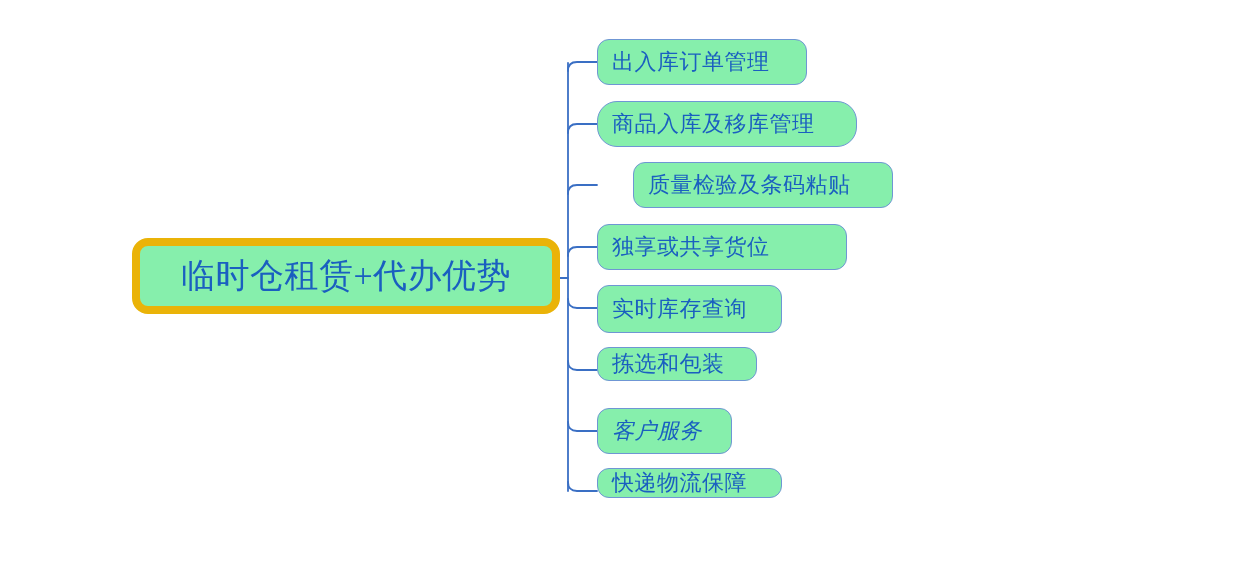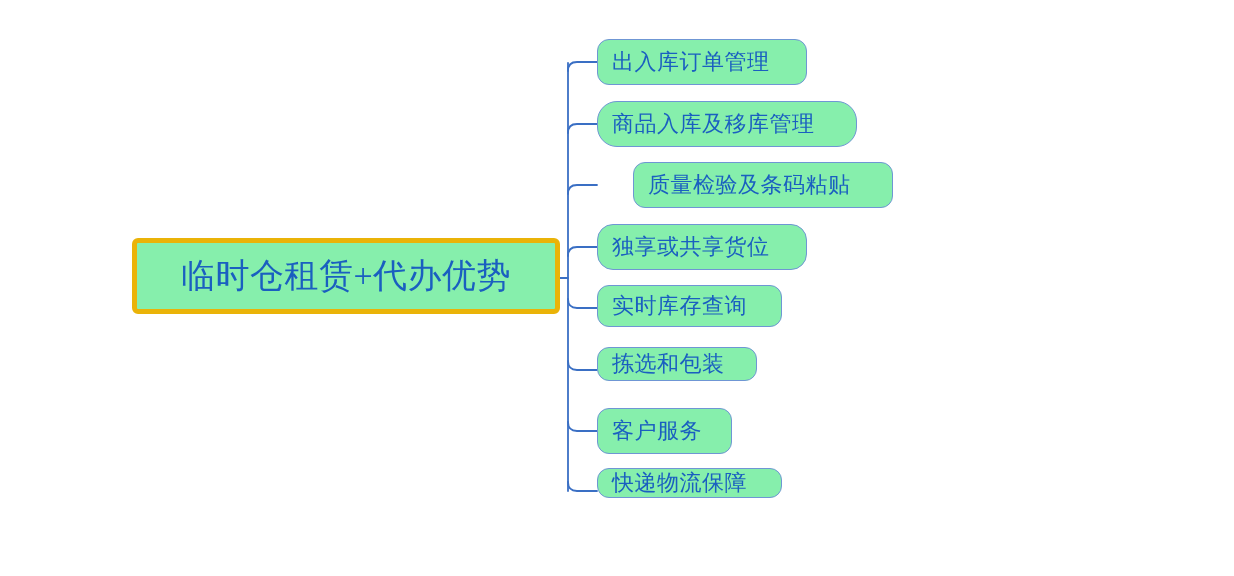--- a/index.html
+++ b/index.html
@@ -34,22 +34,22 @@
     border: 1.6px solid #6f96d4;
     border-radius: 12px;
     background: #86efac;
     color: #1a5fc0;
     display: flex;
     align-items: center;
     justify-content: flex-start;
     white-space: nowrap;
   }
   .node.root {
-    border: 5px solid #eab308;
-    border-radius: 6px;
+    border: 8px solid #eab308;
+    border-radius: 16px;
     justify-content: center;
   }
   .node-label {
     color: #1a5fc0;
     font-family: "Liberation Serif", "DejaVu Serif", serif;
     letter-spacing: 0.5px;
   }
   .root .node-label {
     font-size: 34px;
     line-height: 1;
@@ -85,30 +85,30 @@
   <div id="children-layer">
       <div class="node child" style="left: 597px; top: 39px; width: 210px; height: 46px;">
         <span class="node-label">出入库订单管理</span>
       </div>
       <div class="node child" style="left: 597px; top: 101px; width: 260px; height: 46px; border-radius: 20px;">
         <span class="node-label">商品入库及移库管理</span>
       </div>
       <div class="node child" style="left: 597px; top: 162px; width: 260px; height: 46px; margin-left: 36px;">
         <span class="node-label">质量检验及条码粘贴</span>
       </div>
-      <div class="node child" style="left: 597px; top: 224px; width: 210px; height: 46px; border-radius: 16px;">
+      <div class="node child" style="left: 597px; top: 224px; width: 250px; height: 46px;">
         <span class="node-label">独享或共享货位</span>
       </div>
-      <div class="node child" style="left: 597px; top: 285px; width: 185px; height: 42px;">
+      <div class="node child" style="left: 597px; top: 285px; width: 185px; height: 48px;">
         <span class="node-label">实时库存查询</span>
       </div>
       <div class="node child" style="left: 597px; top: 347px; width: 160px; height: 34px;">
         <span class="node-label">拣选和包装</span>
       </div>
-      <div class="node child" style="left: 597px; top: 408px; width: 135px; height: 46px;">
+      <div class="node child" style="left: 597px; top: 408px; width: 135px; height: 46px; font-style: italic;">
         <span class="node-label">客户服务</span>
       </div>
       <div class="node child" style="left: 597px; top: 468px; width: 185px; height: 30px;">
         <span class="node-label">快递物流保障</span>
       </div>
     </div>
 
 </div>
 
 </body></html>

